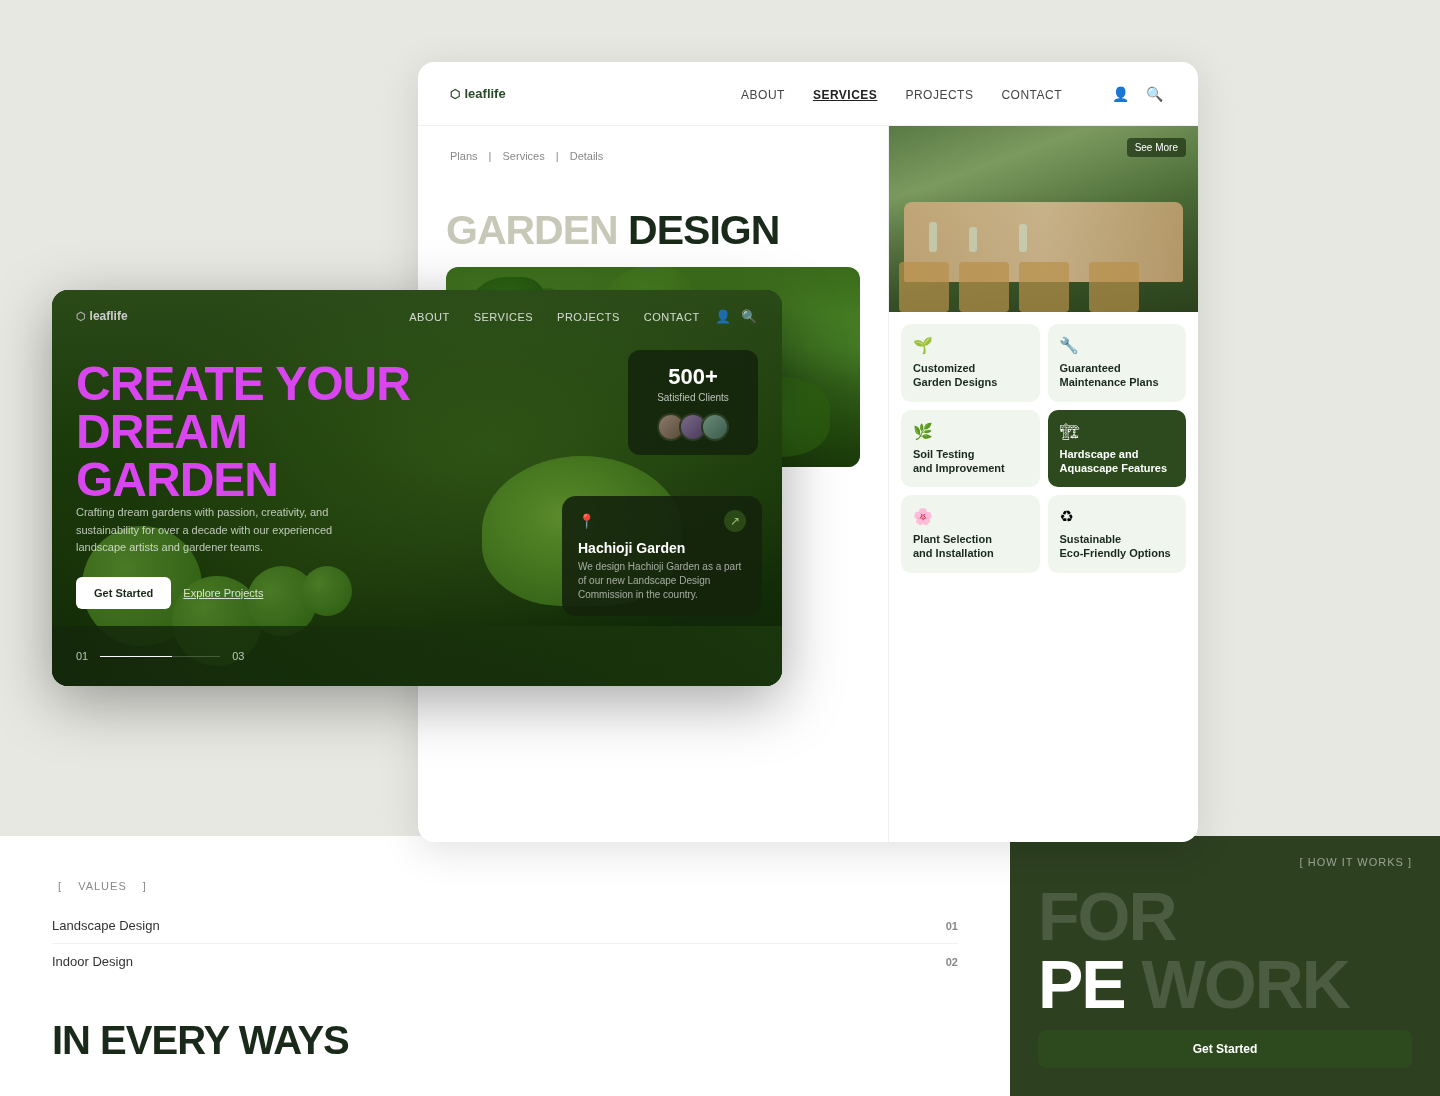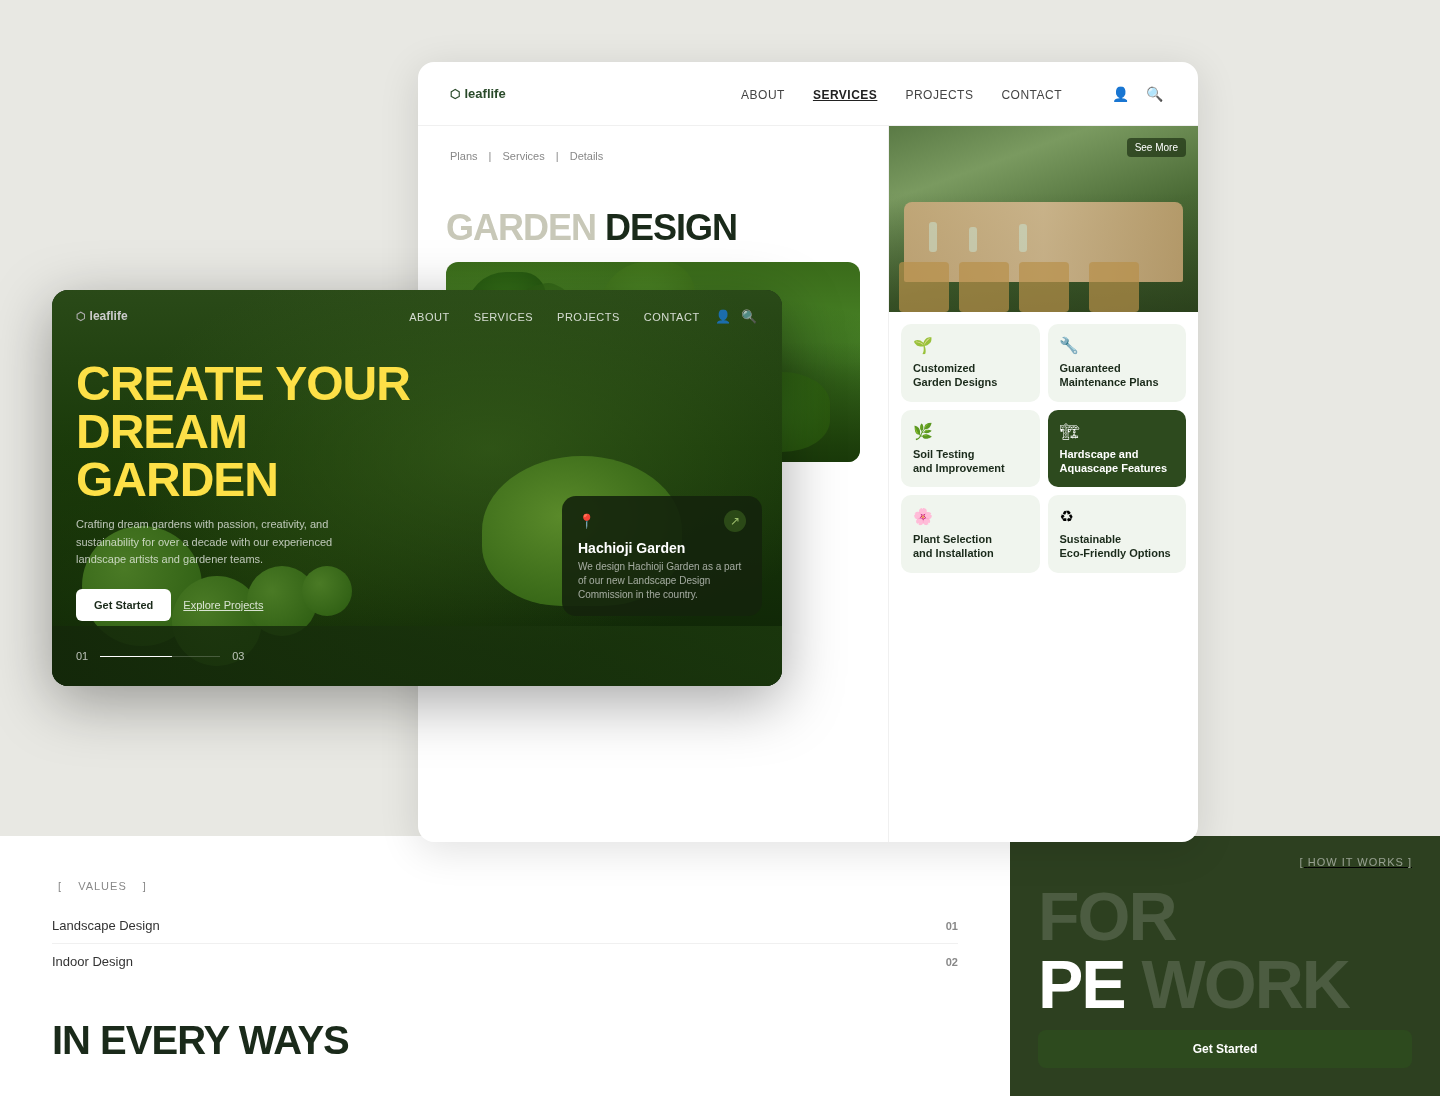--- a/index.html
+++ b/index.html
@@ -91,21 +91,21 @@
     }
 
     .breadcrumb {
       font-size: 11px;
       color: #888;
       margin-bottom: 12px;
     }
     .breadcrumb span { margin: 0 4px; }
 
     .garden-design-title {
-      font-size: 36px;
+      font-size: 41px;
       font-weight: 800;
       line-height: 1;
       margin-bottom: 16px;
       letter-spacing: -1px;
       margin-top: 48px;
     }
     .garden-design-title .light {
       color: #c8c8b8;
       font-weight: 800;
     }
@@ -313,24 +313,23 @@
     .hero-content {
       position: absolute;
       top: 70px;
       left: 24px;
       z-index: 10;
       max-width: 360px;
     }
     .hero-title {
       font-size: 48px;
       font-weight: 900;
-      color: #fde047;
+      color: #d946ef;
       line-height: 1;
       letter-spacing: -1px;
-      margin-bottom: 12px;
       text-transform: uppercase;
     }
     .hero-subtitle {
       font-size: 11px;
       color: rgba(255,255,255,0.7);
       line-height: 1.6;
       margin-bottom: 20px;
       max-width: 280px;
     }
     .hero-buttons {
@@ -670,20 +669,29 @@
       <div>CREATE YOUR</div>
       <div>DREAM GARDEN</div>
     </h1>
     <p class="hero-subtitle">Crafting dream gardens with passion, creativity, and sustainability for over a decade with our experienced landscape artists and gardener teams.</p>
     <div class="hero-buttons">
       <button class="btn-primary">Get Started</button>
       <button class="btn-secondary">Explore Projects</button>
     </div>
   </div>
 
+  <div class="stats-card">
+    <div class="stats-number">500+</div>
+    <div class="stats-label">Satisfied Clients</div>
+    <div class="avatar-group">
+      <div class="avatar-circle"></div>
+      <div class="avatar-circle"></div>
+      <div class="avatar-circle"></div>
+    </div>
+  </div>
 
   <div class="slide-counter">
     <span class="slide-num">01</span>
     <div class="slide-progress"></div>
     <span class="slide-num-end">03</span>
   </div>
 
   <div class="location-popup">
     <div class="location-header">
       <span class="location-pin">📍</span>
@@ -716,21 +724,21 @@
     <div class="we-different" style="margin-top: 20px;">
       <div class="we-different-title">
         <div>IN EVERY WAYS</div>
       </div>
     </div>
   </div>
 </div>
 
 <div class="bottom-right-dark">
   <div style="padding: 20px 28px; height: 100%; display: flex; flex-direction: column;">
-    <div style="display:flex; justify-content: flex-end; margin-bottom: 1px; text-decoration: underline;">
+    <div style="display:flex; justify-content: flex-end; margin-bottom: 1px;">
       <div style="font-size:11px; color: rgba(255,255,255,0.5); letter-spacing:1px;">
         <span>[ </span>
         <span>HOW IT WORKS</span>
         <span> ]</span>
       </div>
     </div>
     <div style="flex:1; display:flex; align-items: center;">
       <div style="font-size: 68px; font-weight:900; line-height:1; letter-spacing:-2px; color: rgba(255,255,255,0.15);">
         FOR<br><span style="color:#fff;">PE</span> WORK
       </div>

